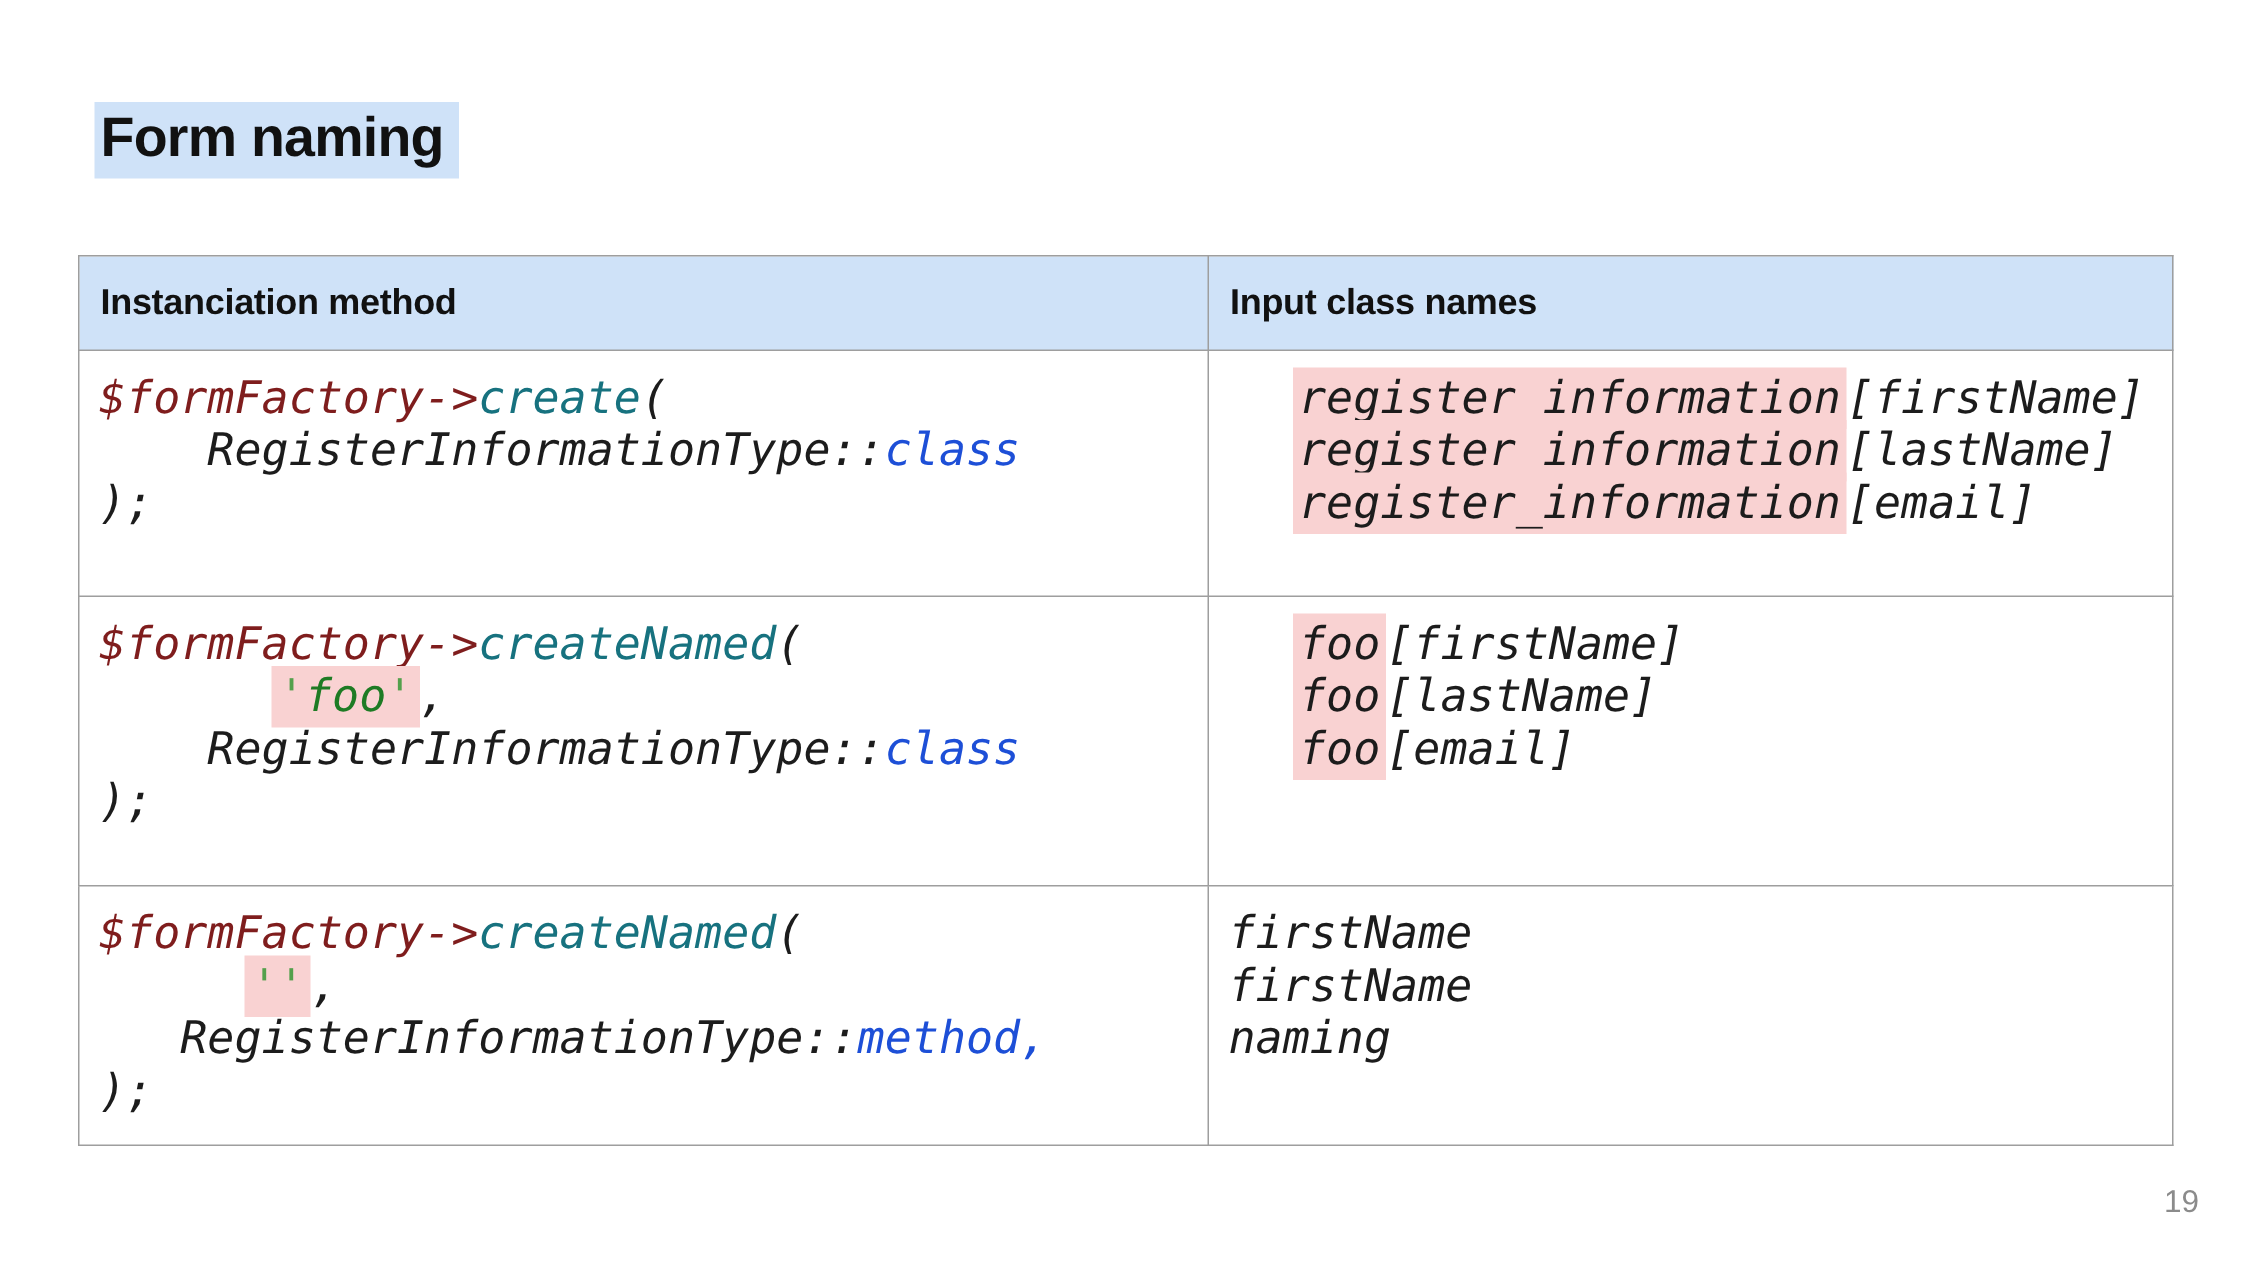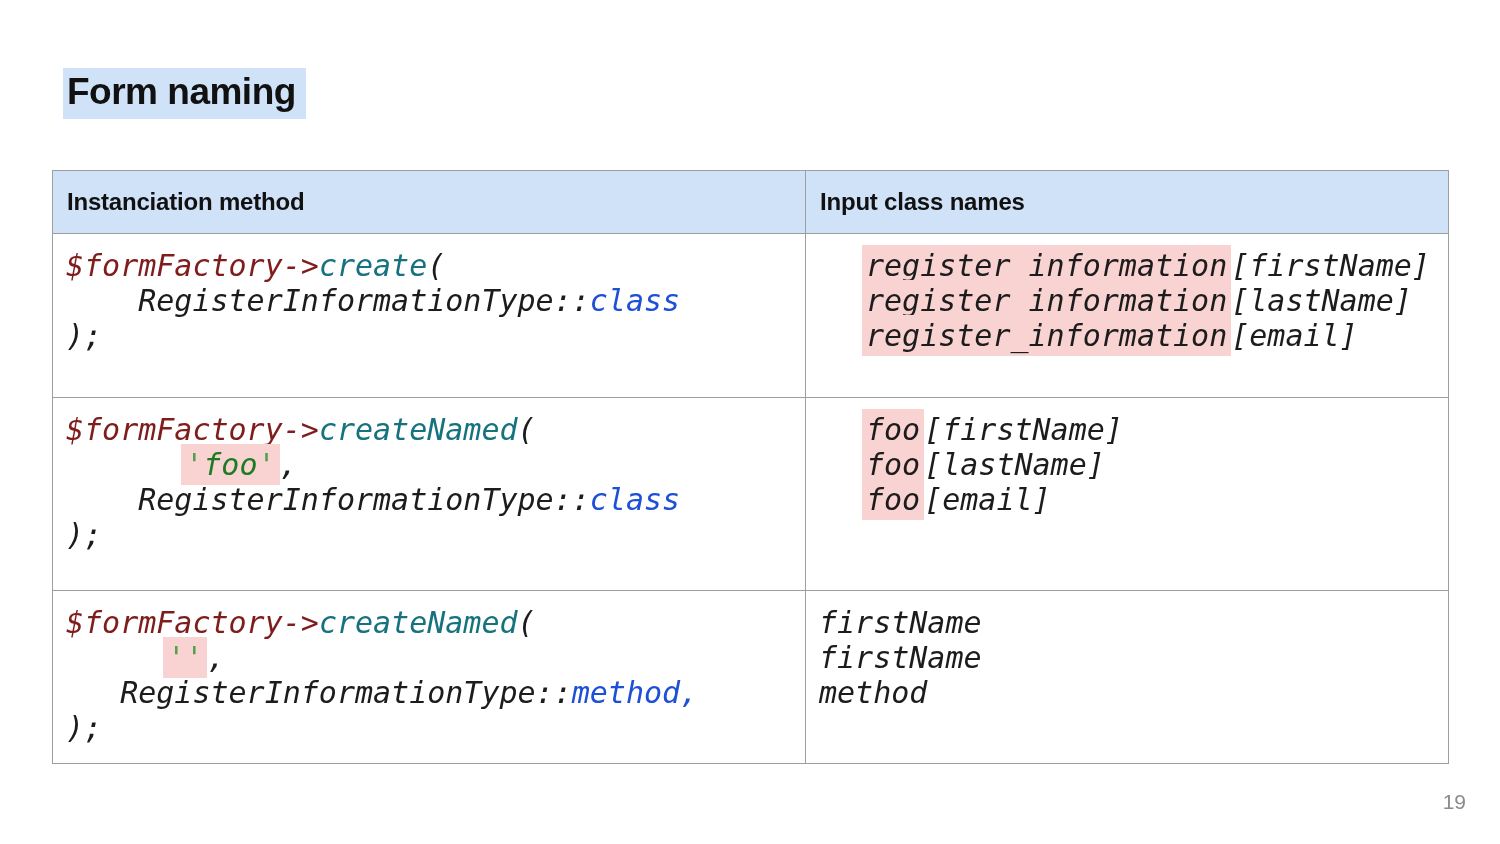--- a/index.html
+++ b/index.html
@@ -139,21 +139,21 @@
               <div class="code-line"><span><span class="tok-var">$formFactory-&gt;</span><span class="tok-method">createNamed</span><span class="tok-plain">(</span></span></div>
               <div class="code-line"><span><span class="tok-plain">   </span></span><span class="mark"><span class="tok-quote">''</span></span><span><span class="tok-plain">,</span></span></div>
               <div class="code-line"><span><span class="tok-plain">   RegisterInformationType::</span><span class="tok-keyword">method,</span></span></div>
               <div class="code-line"><span><span class="tok-plain">);</span></span></div>
             </div>
           </td>
           <td>
             <div class="code">
               <div class="code-line"><span><span class="tok-plain">firstName</span></span></div>
               <div class="code-line"><span><span class="tok-plain">firstName</span></span></div>
-              <div class="code-line"><span><span class="tok-plain">method</span></span></div>
+              <div class="code-line"><span><span class="tok-plain">naming</span></span></div>
             </div>
           </td>
         </tr>
       </tbody>
   </table>
 
   <div class="page-number">19</div>
 </div>
 
 </body></html>

